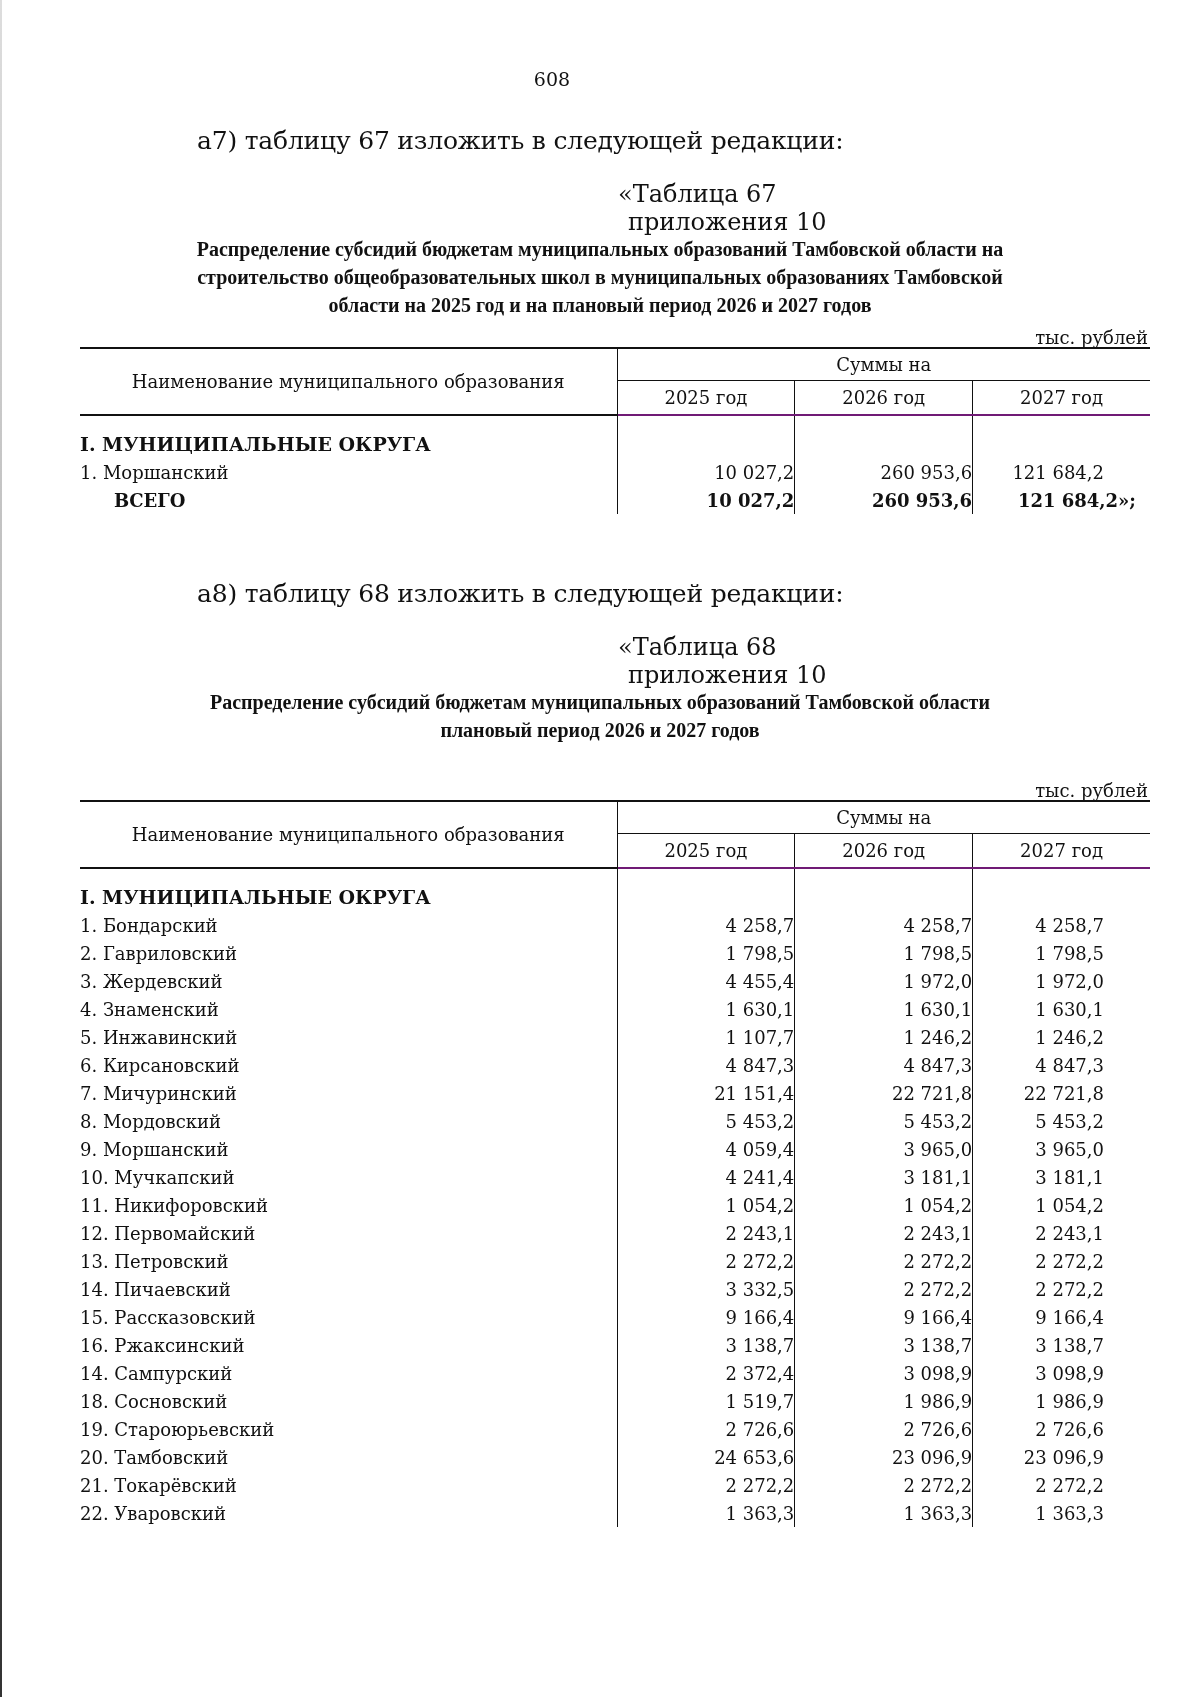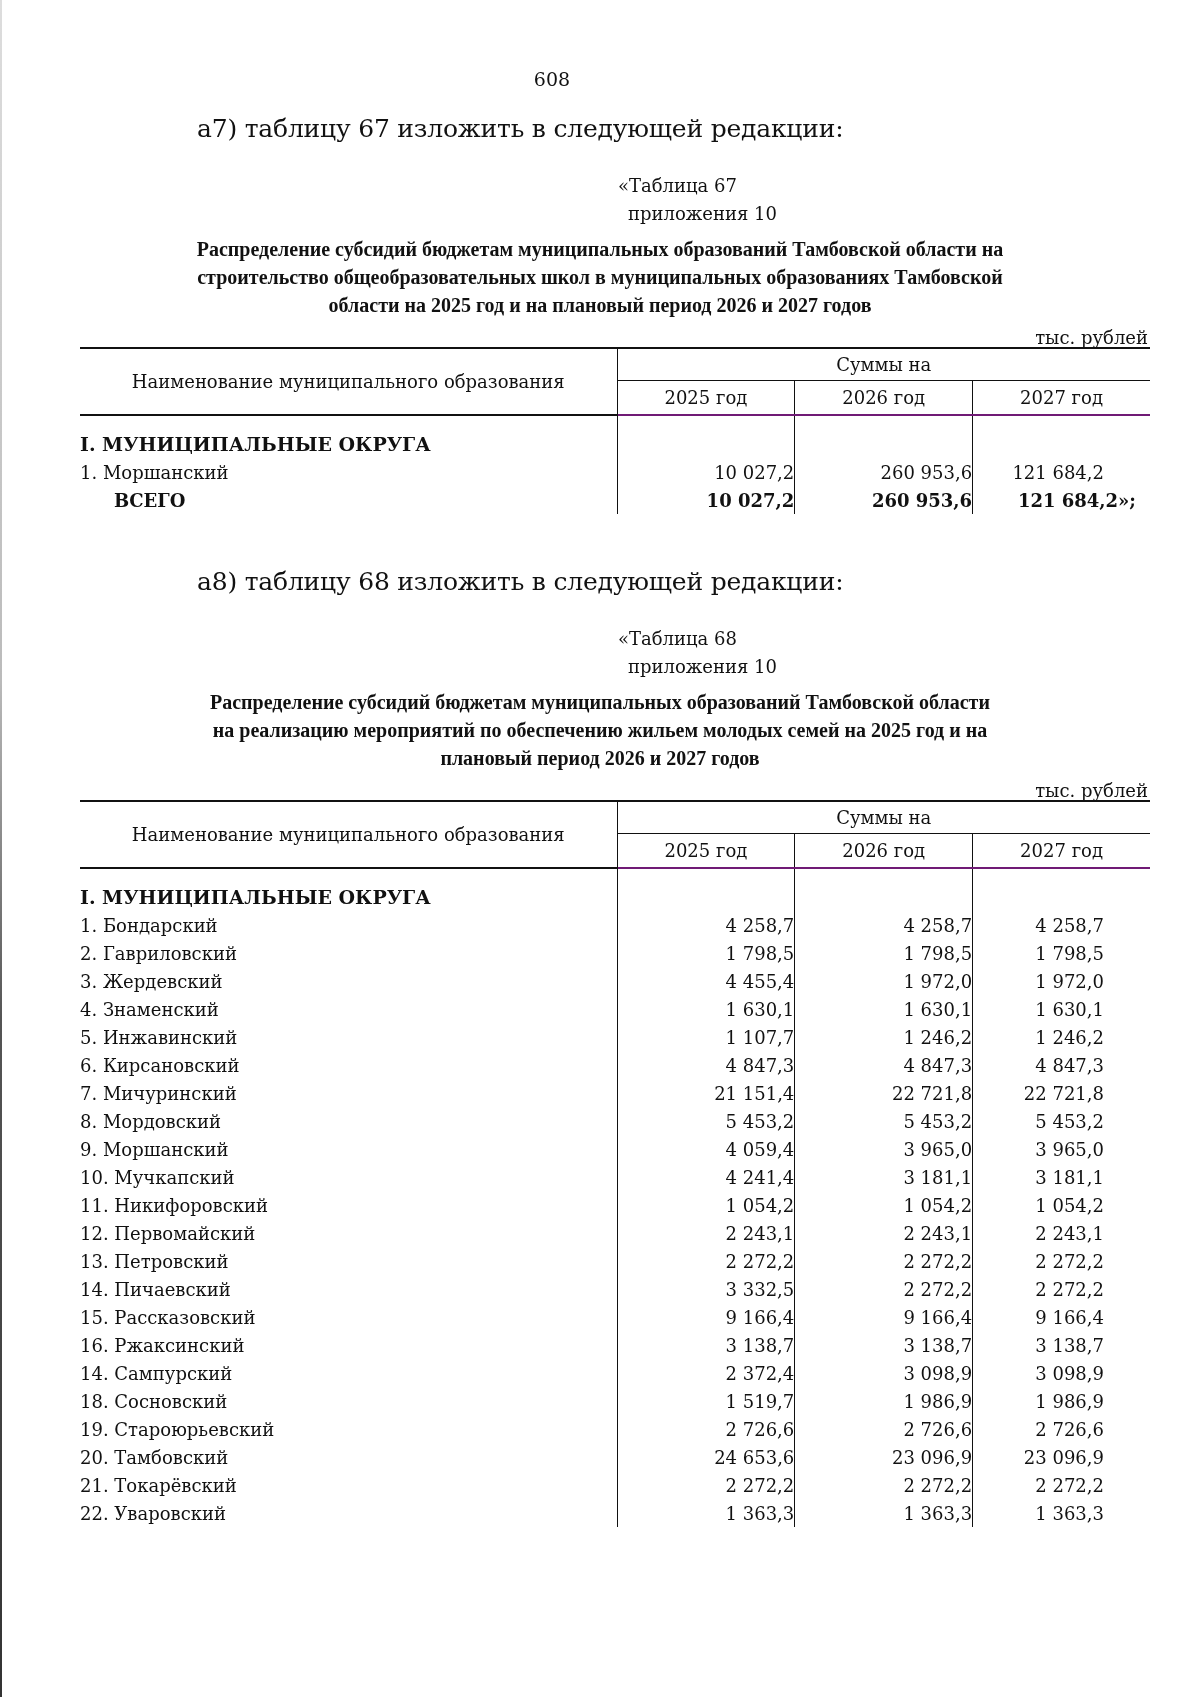--- a/index.html
+++ b/index.html
@@ -10,24 +10,24 @@
   }
   .scan-edge {
     position: absolute; left: 0; top: 0; width: 2px; height: 1697px;
     background: linear-gradient(#ddd, #bbb 40%, #555 60%, #333);
   }
   .page-number {
     position: absolute; top: 68px; left: 0; width: 1104px; text-align: center;
     font-size: 19px;
   }
   .instruction {
-    position: absolute; left: 197px; font-size: 25px; letter-spacing: -0.2px;
+    position: absolute; left: 197px; font-size: 25px; letter-spacing: -0.2px; margin-top: 12px;
   }
   .table-ref {
-    position: absolute; left: 618px; font-size: 18px; line-height: 28px;
+    position: absolute; left: 618px; font-size: 24px; line-height: 28px; margin-top: 8px;
   }
   .table-ref .line2 { padding-left: 10px; }
   .table-title {
     position: absolute; left: 110px; width: 980px; text-align: center;
     font-weight: bold; font-size: 18px; line-height: 28px;
     font-family: "Liberation Serif", "DejaVu Serif", serif;
     font-size: 20px;
   }
   .units {
     position: absolute; right: 52px; font-size: 18px;
@@ -121,21 +121,20 @@
 
 <div class="instruction" style="top:567px">а8) таблицу 68 изложить в следующей редакции:</div>
 
 <div class="table-ref" style="top:625px">
   <div>«Таблица 68</div>
   <div class="line2">приложения 10</div>
 </div>
 
 <div class="table-title" style="top:688px">
   <div>Распределение субсидий бюджетам муниципальных образований Тамбовской области</div>
-  <div>на реализацию мероприятий по обеспечению жильем молодых семей на 2025 год и на</div>
   <div>плановый период 2026 и 2027 годов</div>
 </div>
 
 <div class="units" style="top:780px">тыс. рублей</div>
 
 <table class="budget" style="top:800px">
   <thead>
     <tr class="hdr-top">
       <th class="hdr-name" rowspan="2">Наименование муниципального образования</th>
       <th class="hdr-sum" colspan="3">Суммы на</th>

